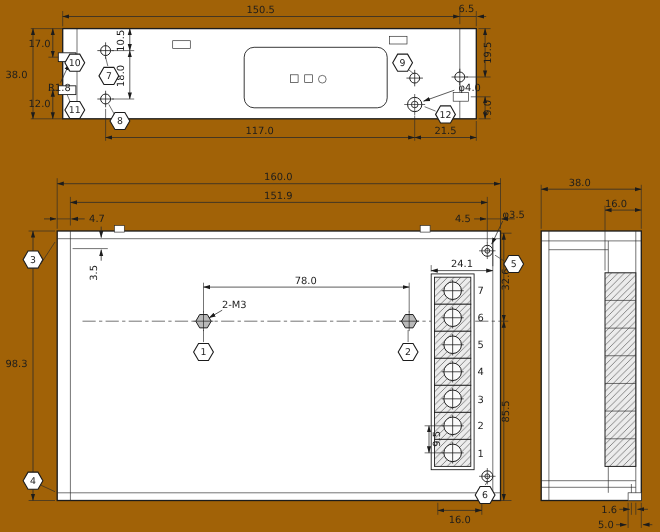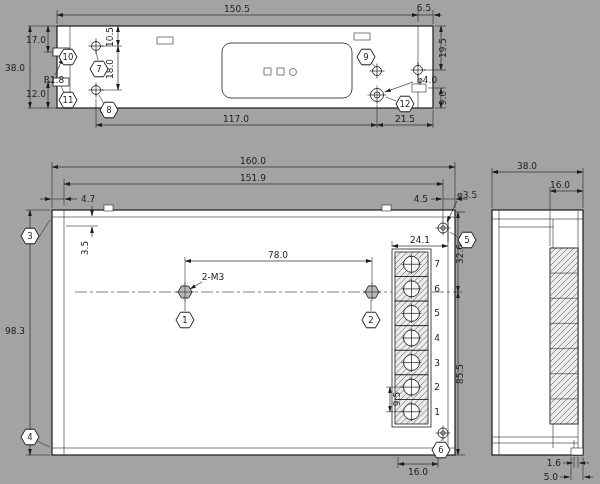--- a/index.html
+++ b/index.html
@@ -1,16 +1,16 @@
 <!DOCTYPE html>
 <html><head>
 <meta charset="utf-8">
 <style>
   html,body{margin:0;padding:0;background:#ffffff;}
-  #canvas{position:relative;width:600px;height:484px;background:#a3a3a3;overflow:hidden;
+  #canvas{position:relative;width:600px;height:484px;background:#a16207;overflow:hidden;
           font-family:"DejaVu Sans", sans-serif;}
   svg text{font-family:"DejaVu Sans", sans-serif;font-size:9px;fill:#1c1c1c;}
   svg text.bal{font-size:8.5px;}
   .ln   {stroke:#1c1c1c;stroke-width:1.2;fill:none;}
   .ln2  {stroke:#1c1c1c;stroke-width:0.8;fill:none;}
   .thin {stroke:#2a2a2a;stroke-width:0.6;fill:none;}
   .dim  {stroke:#2a2a2a;stroke-width:0.7;fill:none;}
   .cl   {stroke:#2a2a2a;stroke-width:0.6;fill:none;stroke-dasharray:12 3 3 3;}
   .wfill{fill:#ffffff;}
 </style>

